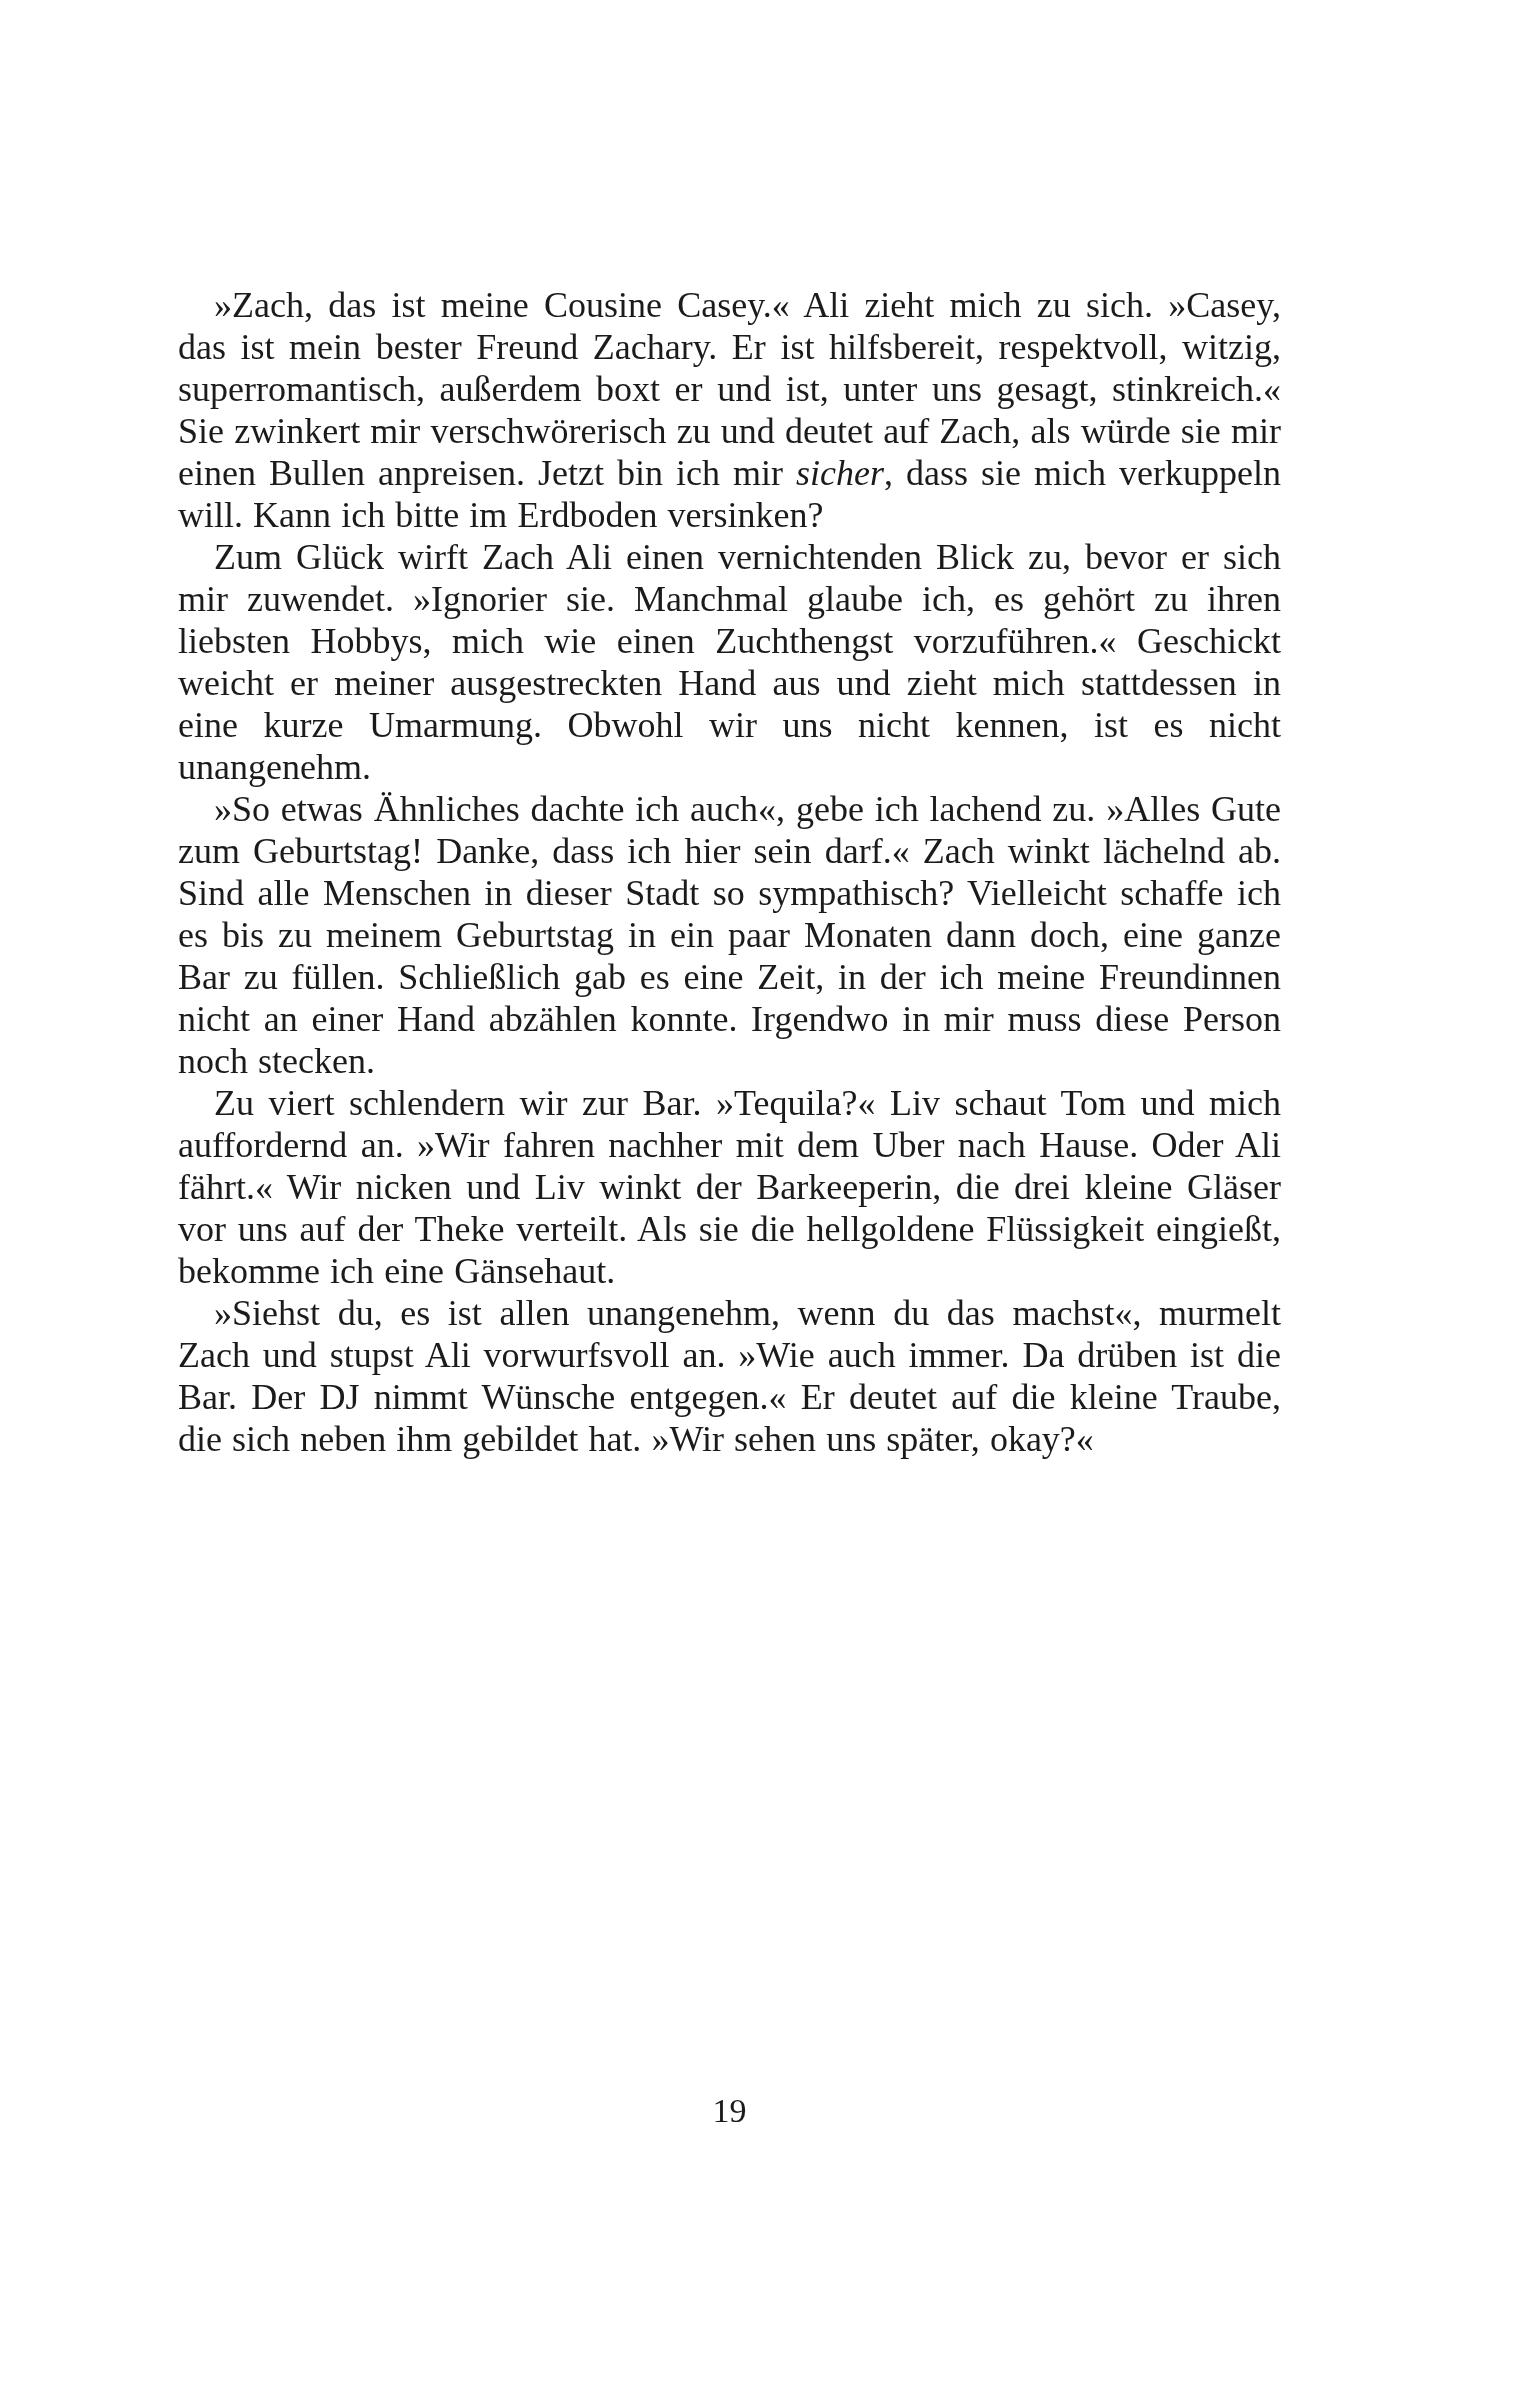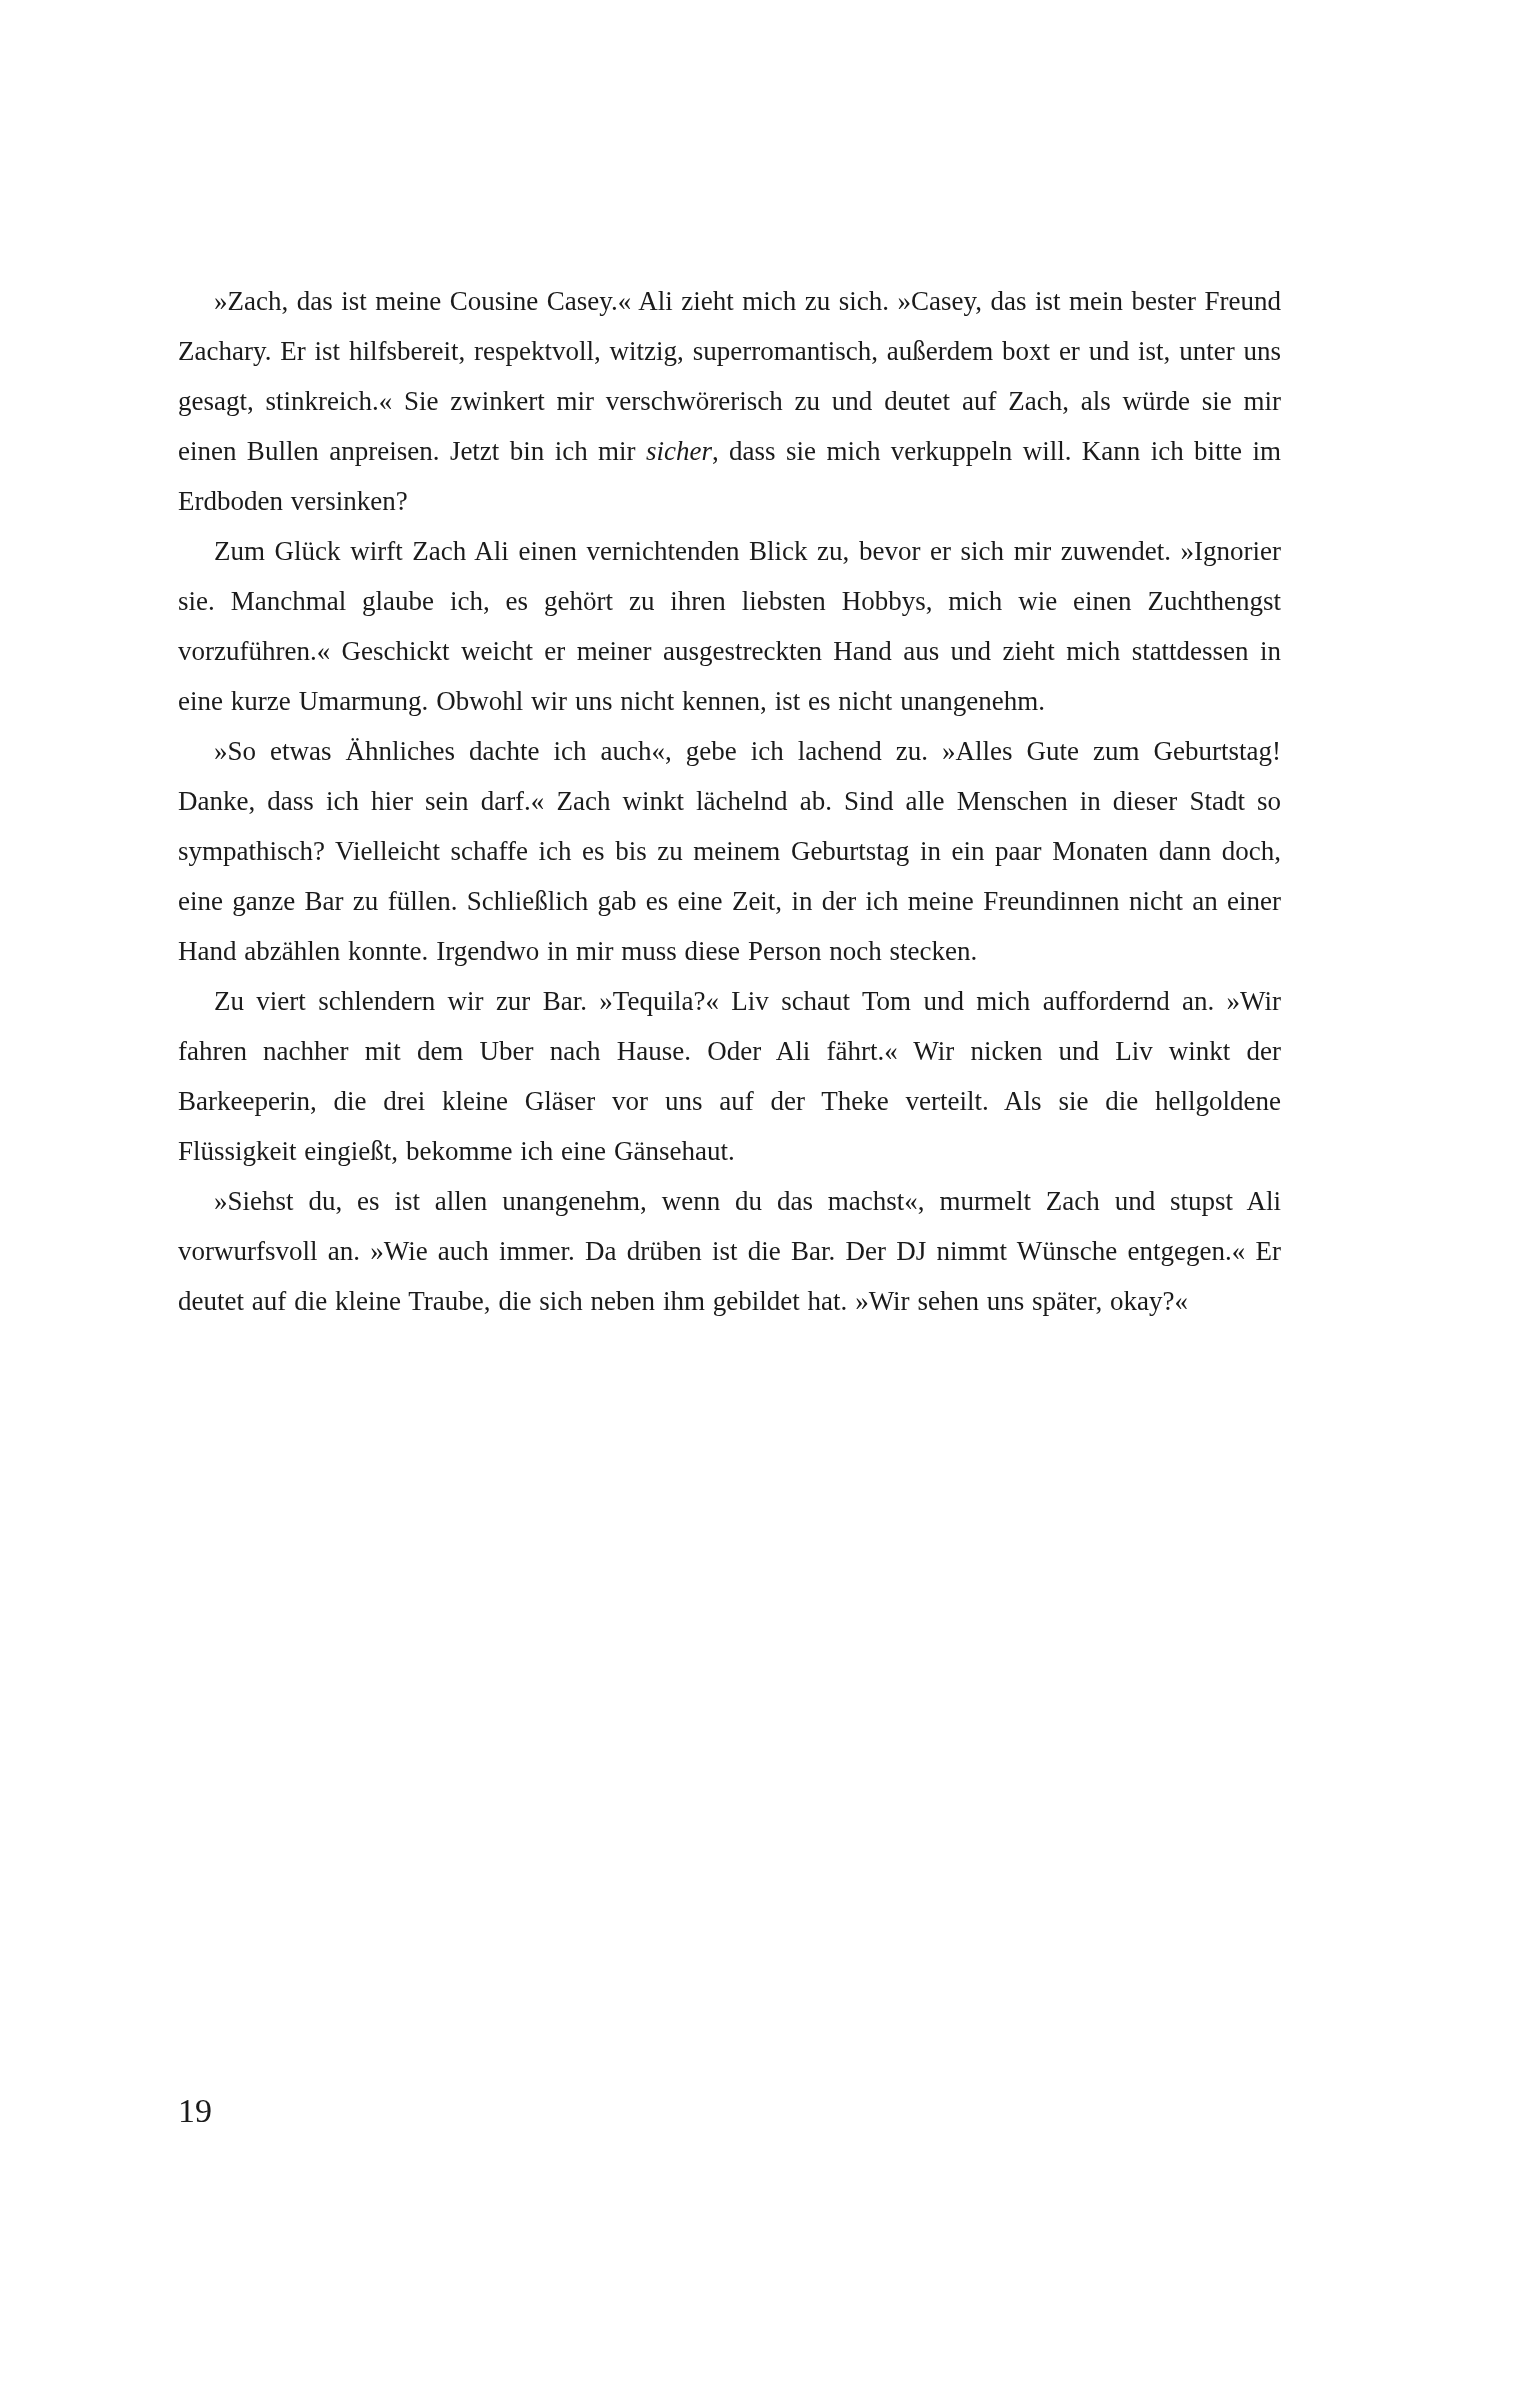--- a/index.html
+++ b/index.html
@@ -16,43 +16,43 @@
     -webkit-font-smoothing: antialiased;
   }
   .page {
     position: absolute;
     inset: 0;
     background: #ffffff;
   }
   .text-block {
     position: absolute;
     left: 178px;
-    top: 276px;
+    top: 284px;
     width: 1103px;
-    font-size: 27px;
-    line-height: 50px;
+    font-size: 36px;
+    line-height: 42px;
     text-align: justify;
     hyphens: auto;
     -webkit-hyphens: auto;
     word-spacing: 1.1px;
   }
   .text-block p {
     margin: 0;
     padding: 0;
     text-indent: 36px;
   }
   .text-block p .run-italic {
     font-style: italic;
   }
   .page-number {
     position: absolute;
     left: 178px;
     top: 2086px;
     width: 1103px;
-    text-align: left;
+    text-align: center;
     font-size: 34px;
     line-height: 50px;
   }
 </style>
 </head>
 <body>
 
 <div class="page">
   <main class="text-block">
       <p><span>»Zach, das ist meine Cousine Casey.« Ali zieht mich zu sich. »Casey, das ist mein bester Freund Zachary. Er ist hilfsbereit, respektvoll, witzig, superromantisch, außerdem boxt er und ist, unter uns gesagt, stinkreich.« Sie zwinkert mir verschwörerisch zu und deutet auf Zach, als würde sie mir einen Bullen anpreisen. Jetzt bin ich mir </span><span class="run-italic">sicher</span><span>, dass sie mich verkuppeln will. Kann ich bitte im Erdboden versinken?</span></p>

